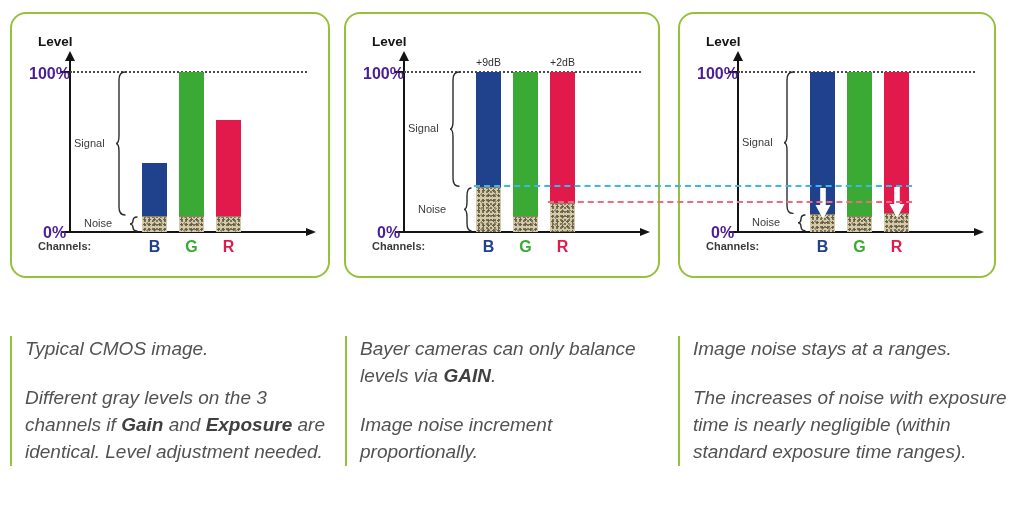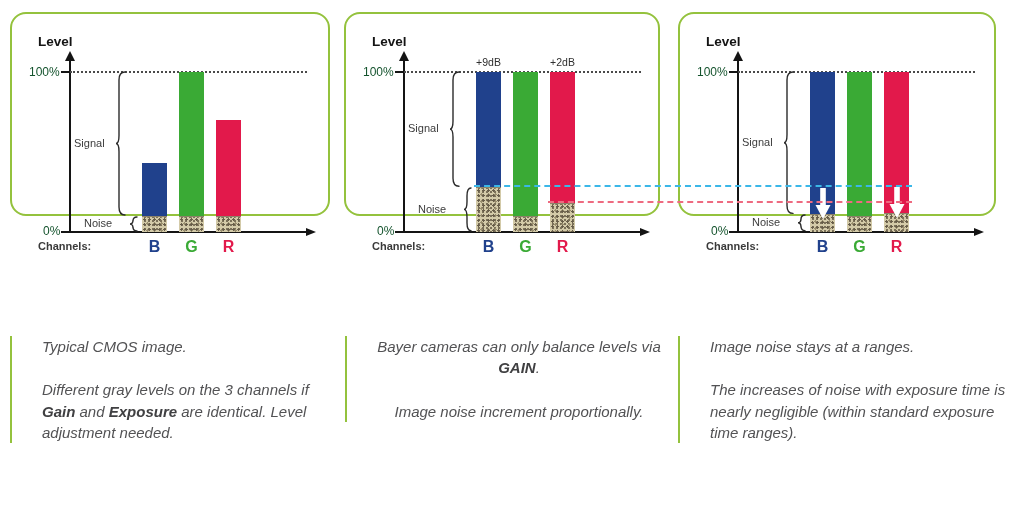--- a/index.html
+++ b/index.html
@@ -1,31 +1,31 @@
 <!DOCTYPE html>
 <html><head>
 <meta charset="utf-8">
 <style>
   *{box-sizing:border-box;margin:0;padding:0}
   html,body{width:1024px;height:512px;background:#fff;overflow:hidden;
     font-family:"Liberation Sans",sans-serif}
   #stage{position:relative;width:1024px;height:512px;background:#fff}
 
-  .panel{position:absolute;top:12px;height:204px;background:#fff;
+  .panel{position:absolute;top:12px;height:266px;background:#fff;
     border:2.5px solid #94c23d;border-radius:16px;z-index:1}
   .chart{position:absolute;inset:0}
   .chart-title{position:absolute;left:26px;top:20px;font-size:13.5px;font-weight:700;color:#141414}
   .yaxis{position:absolute;left:57px;top:46px;width:2px;height:172px;background:#141414}
   .yarrow{position:absolute;left:53px;top:37px;width:0;height:0;
     border-left:5px solid transparent;border-right:5px solid transparent;border-bottom:10px solid #141414}
   .xaxis{position:absolute;left:57px;top:217px;height:2px;width:238px;background:#141414}
   .xarrow{position:absolute;left:294px;top:213.5px;width:0;height:0;
     border-top:4.5px solid transparent;border-bottom:4.5px solid transparent;border-left:10px solid #141414}
   .dotline{position:absolute;left:58px;top:57px;width:237px;border-top:2px dotted #4a4a4a}
-  .ytick{position:absolute;font-size:12px;font-weight:400;color:#14532d}
+  .ytick{position:absolute;font-size:16px;font-weight:700;color:#4c1d95}
   .ytick-100{left:17px;top:51px}
   .ytick-0{left:31px;top:210px}
   .tick{position:absolute;left:49px;width:9px;height:2px;background:#141414}
   .tick-100{top:57px}.tick-0{top:217px}
   .axis-sublabel{position:absolute;font-size:11px;color:#3c3c3c}
   .signal-label{left:62px}
   .noise-label{left:72px}
   .channels-label{position:absolute;left:26px;top:226px;font-size:11px;font-weight:700;color:#3a3a3a}
   .bar{position:absolute;z-index:2}
   .noise-seg{position:absolute;left:0;bottom:0;width:100%;
@@ -35,22 +35,22 @@
                      radial-gradient(#7b7159 .8px,transparent 1.1px);
     background-size:5px 5px,7px 7px,4px 4px;
     background-position:0 0,2px 3px,1px 2px;
     border-top:1px solid #8c8268}
   .channel-letter{position:absolute;top:224px;font-size:16px;font-weight:700;transform:translateX(-50%)}
   .annotation{position:absolute;top:42px;font-size:10.5px;color:#2f2f2f;transform:translateX(-50%);white-space:nowrap}
   .brace-wrap{position:absolute}
   .dn-arrow{position:absolute;left:50%;transform:translateX(-50%);z-index:3;line-height:0}
   .connector{position:absolute;z-index:6;height:0}
 
-  .caption{position:absolute;top:336px;border-left:2.5px solid #94c23d;padding-left:30px;
-    font-style:italic;font-size:15px;line-height:1.42;color:#525254}
+  .caption{position:absolute;top:336px;border-left:2.5px solid #94c23d;padding-left:13px;
+    font-style:italic;font-size:19px;line-height:1.42;color:#525254}
   .caption p{margin:0 0 22px 0}
   .caption p:last-child{margin-bottom:0}
   .caption b{color:#404042}
 </style>
 </head>
 <body>
 
 <div id="stage">
 
   <section class="panel" style="left: 10px; width: 320px; border-color: rgb(148, 194, 61);">
@@ -168,21 +168,21 @@
         <div class="brace-wrap" style="left: 117px; top: 200.4px;"><svg width="9" height="18" viewBox="0 0 9 18">
             <path d="M8,1 Q4,1 4,5.4 L4,4.4 Q4,8.8 1,8.8 Q4,8.8 4,13.2 L4,12.2 Q4,16.6 8,16.6" fill="none" stroke="#2b2b2b" stroke-width="1.4" stroke-linecap="round"></path>
           </svg></div>
       </div>
   </section>
 
   <section class="caption" style="left: 10px; width: 322px; border-left-color: rgb(148, 194, 61);">
       <p>Typical CMOS image.</p>
       <p>Different gray levels on the 3 channels if <b>Gain</b> and <b>Exposure</b> are identical. Level adjustment needed.</p>
     </section>
-  <section class="caption" style="left: 345px; width: 316px; border-left-color: rgb(148, 194, 61); text-align: center;">
+  <section class="caption" style="left: 345px; width: 316px; border-left-color: rgb(148, 194, 61);">
       <p>Bayer cameras can only balance levels via <b>GAIN</b>.</p>
       <p>Image noise increment proportionally.</p>
     </section>
   <section class="caption" style="left: 678px; width: 338px; border-left-color: rgb(148, 194, 61);">
       <p>Image noise stays at a ranges.</p>
       <p>The increases of noise with exposure time is nearly negligible (within standard exposure time ranges).</p>
     </section>
 
 <div class="connector" style="left: 474px; top: 185.2px; width: 438px; border-top: 2px dashed rgb(59, 183, 232);"></div>
     <div class="connector" style="left: 548px; top: 201.2px; width: 364px; border-top: 2px dashed rgb(238, 106, 128);"></div>

